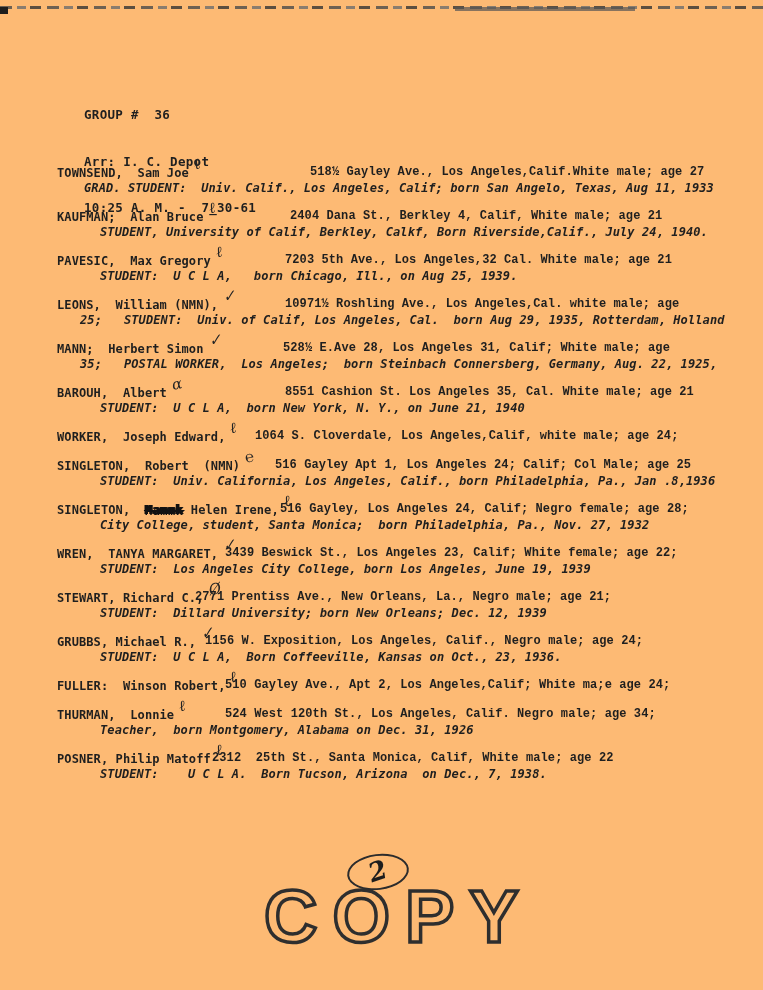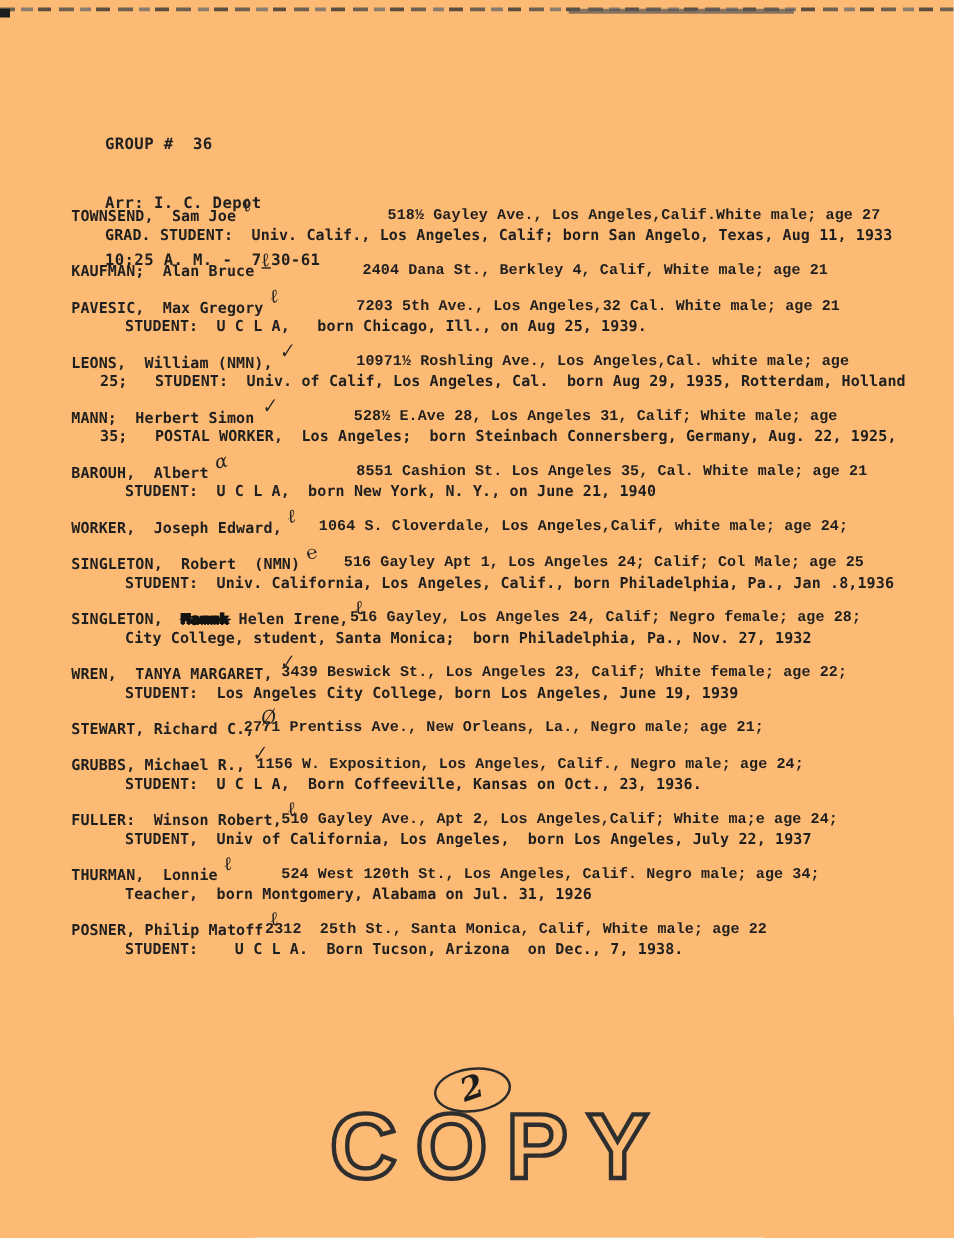--- a/index.html
+++ b/index.html
@@ -28,21 +28,21 @@
   .entries{position:absolute;left:57px;top:165px;width:706px;}
   .entry{margin-bottom:13px;font-size:12px;line-height:15px;font-weight:600;letter-spacing:.1px;}
   .l1{display:flex;align-items:flex-start;white-space:pre;}
   .ncol{flex:0 0 auto;white-space:pre;}
   .mark{
     display:inline-block;font-family:"DejaVu Serif",serif;font-style:italic;
     font-size:15px;font-weight:400;color:#242424;
     transform:translateY(-8px) rotate(-12deg);margin-left:5px;
   }
   .addr{white-space:pre;font-family:Liberation Mono, monospace;}
-  .l2{white-space:pre;padding-left:43px;}
+  .l2{white-space:pre;padding-left:43px;font-style:italic;}
   .entry.e1 .l2{padding-left:27px;}
   .entry.e4 .l2,.entry.e5 .l2{padding-left:23px;}
   
   .entry.e1  .ncol{width:253px;} .entry.e2  .ncol{width:233px;}
   .entry.e3  .ncol{width:228px;} .entry.e4  .ncol{width:228px;}
   .entry.e5  .ncol{width:226px;} .entry.e6  .ncol{width:228px;}
   .entry.e7  .ncol{width:198px;} .entry.e8  .ncol{width:218px;}
   .entry.e9  .ncol{width:223px;} .entry.e10 .ncol{width:168px;}
   .entry.e11 .ncol{width:138px;} .entry.e12 .ncol{width:148px;}
   .entry.e13 .ncol{width:168px;} .entry.e14 .ncol{width:168px;}
@@ -85,20 +85,21 @@
 
   <div class="entries">
 
     <div class="entry e1">
       <div class="l1"><span class="ncol"><span>TOWNSEND,  Sam Joe</span><span class="mark">ℓ</span></span><span class="addr">518½ Gayley Ave., Los Angeles,Calif.White male; age 27</span></div>
       <div class="l2">GRAD. STUDENT:  Univ. Calif., Los Angeles, Calif; born San Angelo, Texas, Aug 11, 1933</div>
     </div>
 
     <div class="entry e2">
       <div class="l1"><span class="ncol"><span>KAUFMAN;  Alan Bruce</span><span class="mark">ℓ</span></span><span class="addr">2404 Dana St., Berkley 4, Calif, White male; age 21</span></div>
+      <div class="l2">STUDENT, University of Calif, Berkley, Calkf, Born Riverside,Calif., July 24, 1940.</div>
     </div>
 
     <div class="entry e3">
       <div class="l1"><span class="ncol"><span>PAVESIC,  Max Gregory</span><span class="mark">ℓ</span></span><span class="addr">7203 5th Ave., Los Angeles,32 Cal. White male; age 21</span></div>
       <div class="l2">STUDENT:  U C L A,   born Chicago, Ill., on Aug 25, 1939.</div>
     </div>
 
     <div class="entry e4">
       <div class="l1"><span class="ncol"><span>LEONS,  William (NMN),</span><span class="mark">✓</span></span><span class="addr">10971½ Roshling Ave., Los Angeles,Cal. white male; age</span></div>
       <div class="l2">25;   STUDENT:  Univ. of Calif, Los Angeles, Cal.  born Aug 29, 1935, Rotterdam, Holland</div>
@@ -128,35 +129,35 @@
       <div class="l2">City College, student, Santa Monica;  born Philadelphia, Pa., Nov. 27, 1932</div>
     </div>
 
     <div class="entry e10">
       <div class="l1"><span class="ncol"><span>WREN,  TANYA MARGARET,</span><span class="mark">✓</span></span><span class="addr">3439 Beswick St., Los Angeles 23, Calif; White female; age 22;</span></div>
       <div class="l2">STUDENT:  Los Angeles City College, born Los Angeles, June 19, 1939</div>
     </div>
 
     <div class="entry e11">
       <div class="l1"><span class="ncol"><span>STEWART, Richard C.,</span><span class="mark">Ø</span></span><span class="addr">2771 Prentiss Ave., New Orleans, La., Negro male; age 21;</span></div>
+      <div class="l2">STUDENT:  Dillard University; born New Orleans; Dec. 12, 1939</div>
     </div>
 
     <div class="entry e12">
       <div class="l1"><span class="ncol"><span>GRUBBS, Michael R.,</span><span class="mark">✓</span></span><span class="addr">1156 W. Exposition, Los Angeles, Calif., Negro male; age 24;</span></div>
       <div class="l2">STUDENT:  U C L A,  Born Coffeeville, Kansas on Oct., 23, 1936.</div>
     </div>
 
     <div class="entry e13">
       <div class="l1"><span class="ncol"><span>FULLER:  Winson Robert,</span><span class="mark">ℓ</span></span><span class="addr">510 Gayley Ave., Apt 2, Los Angeles,Calif; White ma;e age 24;</span></div>
-      <div class="l2">STUDENT,  Univ of California, Los Angeles,  born Los Angeles, July 22, 1937</div>
     </div>
 
     <div class="entry e14">
       <div class="l1"><span class="ncol"><span>THURMAN,  Lonnie</span><span class="mark">ℓ</span></span><span class="addr">524 West 120th St., Los Angeles, Calif. Negro male; age 34;</span></div>
-      <div class="l2">Teacher,  born Montgomery, Alabama on Jul. 31, 1926</div>
+      <div class="l2">Teacher,  born Montgomery, Alabama on Dec. 31, 1926</div>
     </div>
 
     <div class="entry e15">
       <div class="l1"><span class="ncol"><span>POSNER, Philip Matoff</span><span class="mark">ℓ</span></span><span class="addr">2312  25th St., Santa Monica, Calif, White male; age 22</span></div>
       <div class="l2">STUDENT:    U C L A.  Born Tucson, Arizona  on Dec., 7, 1938.</div>
     </div>
 
   </div>
 
   <div class="page-num">

